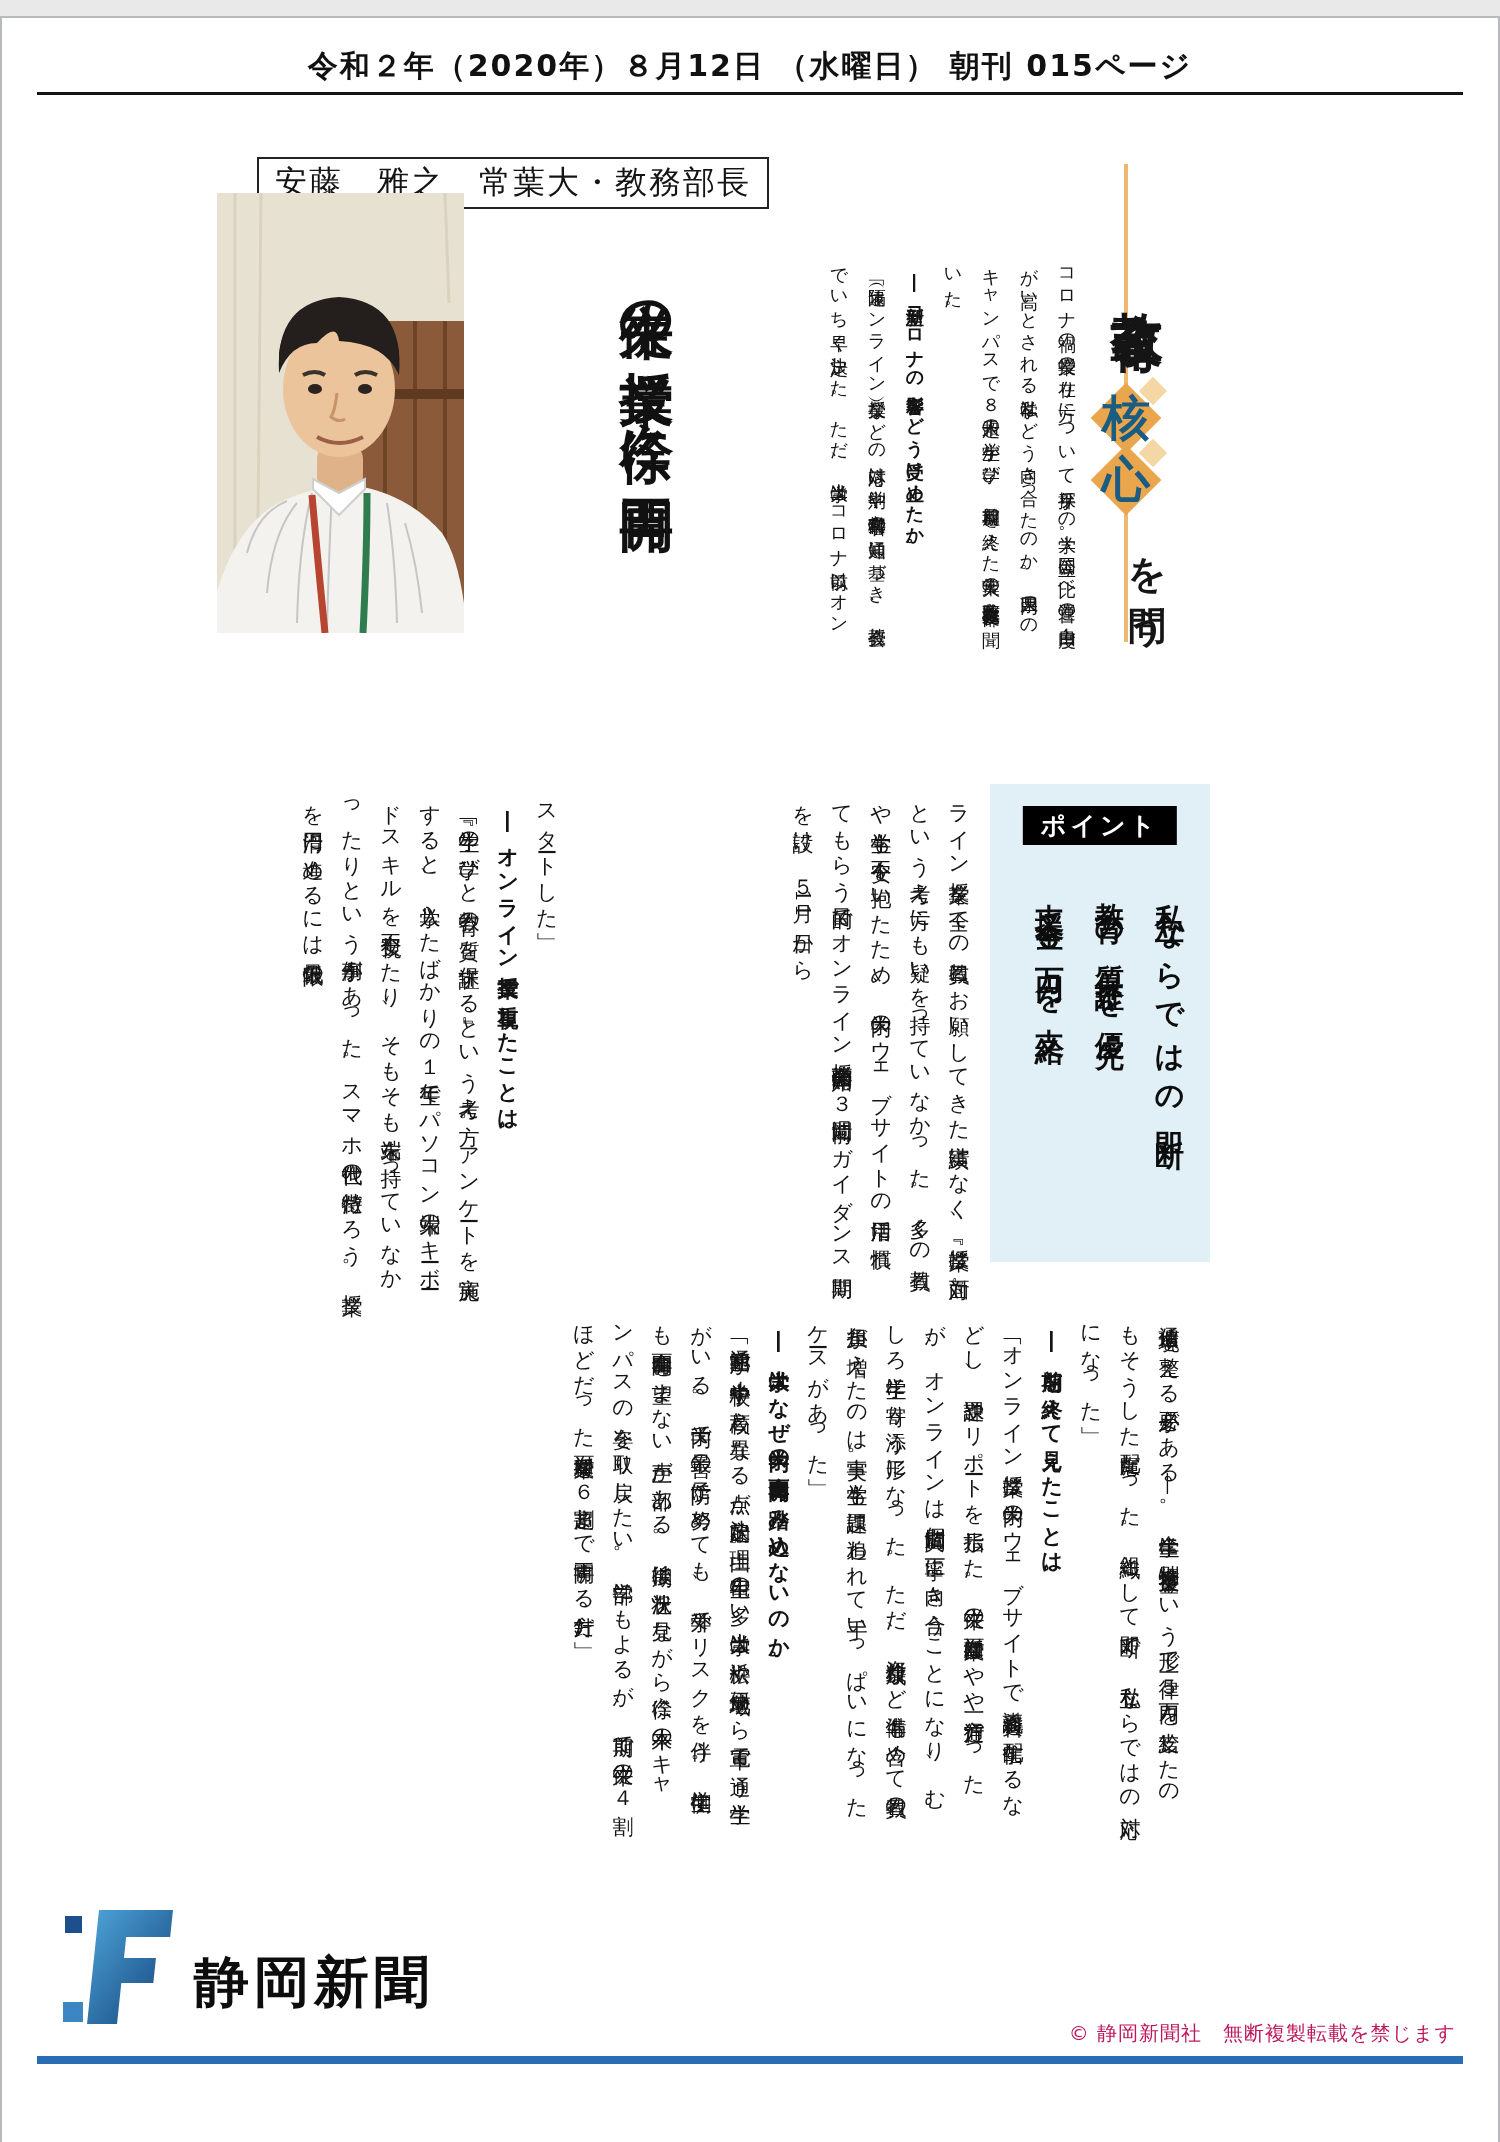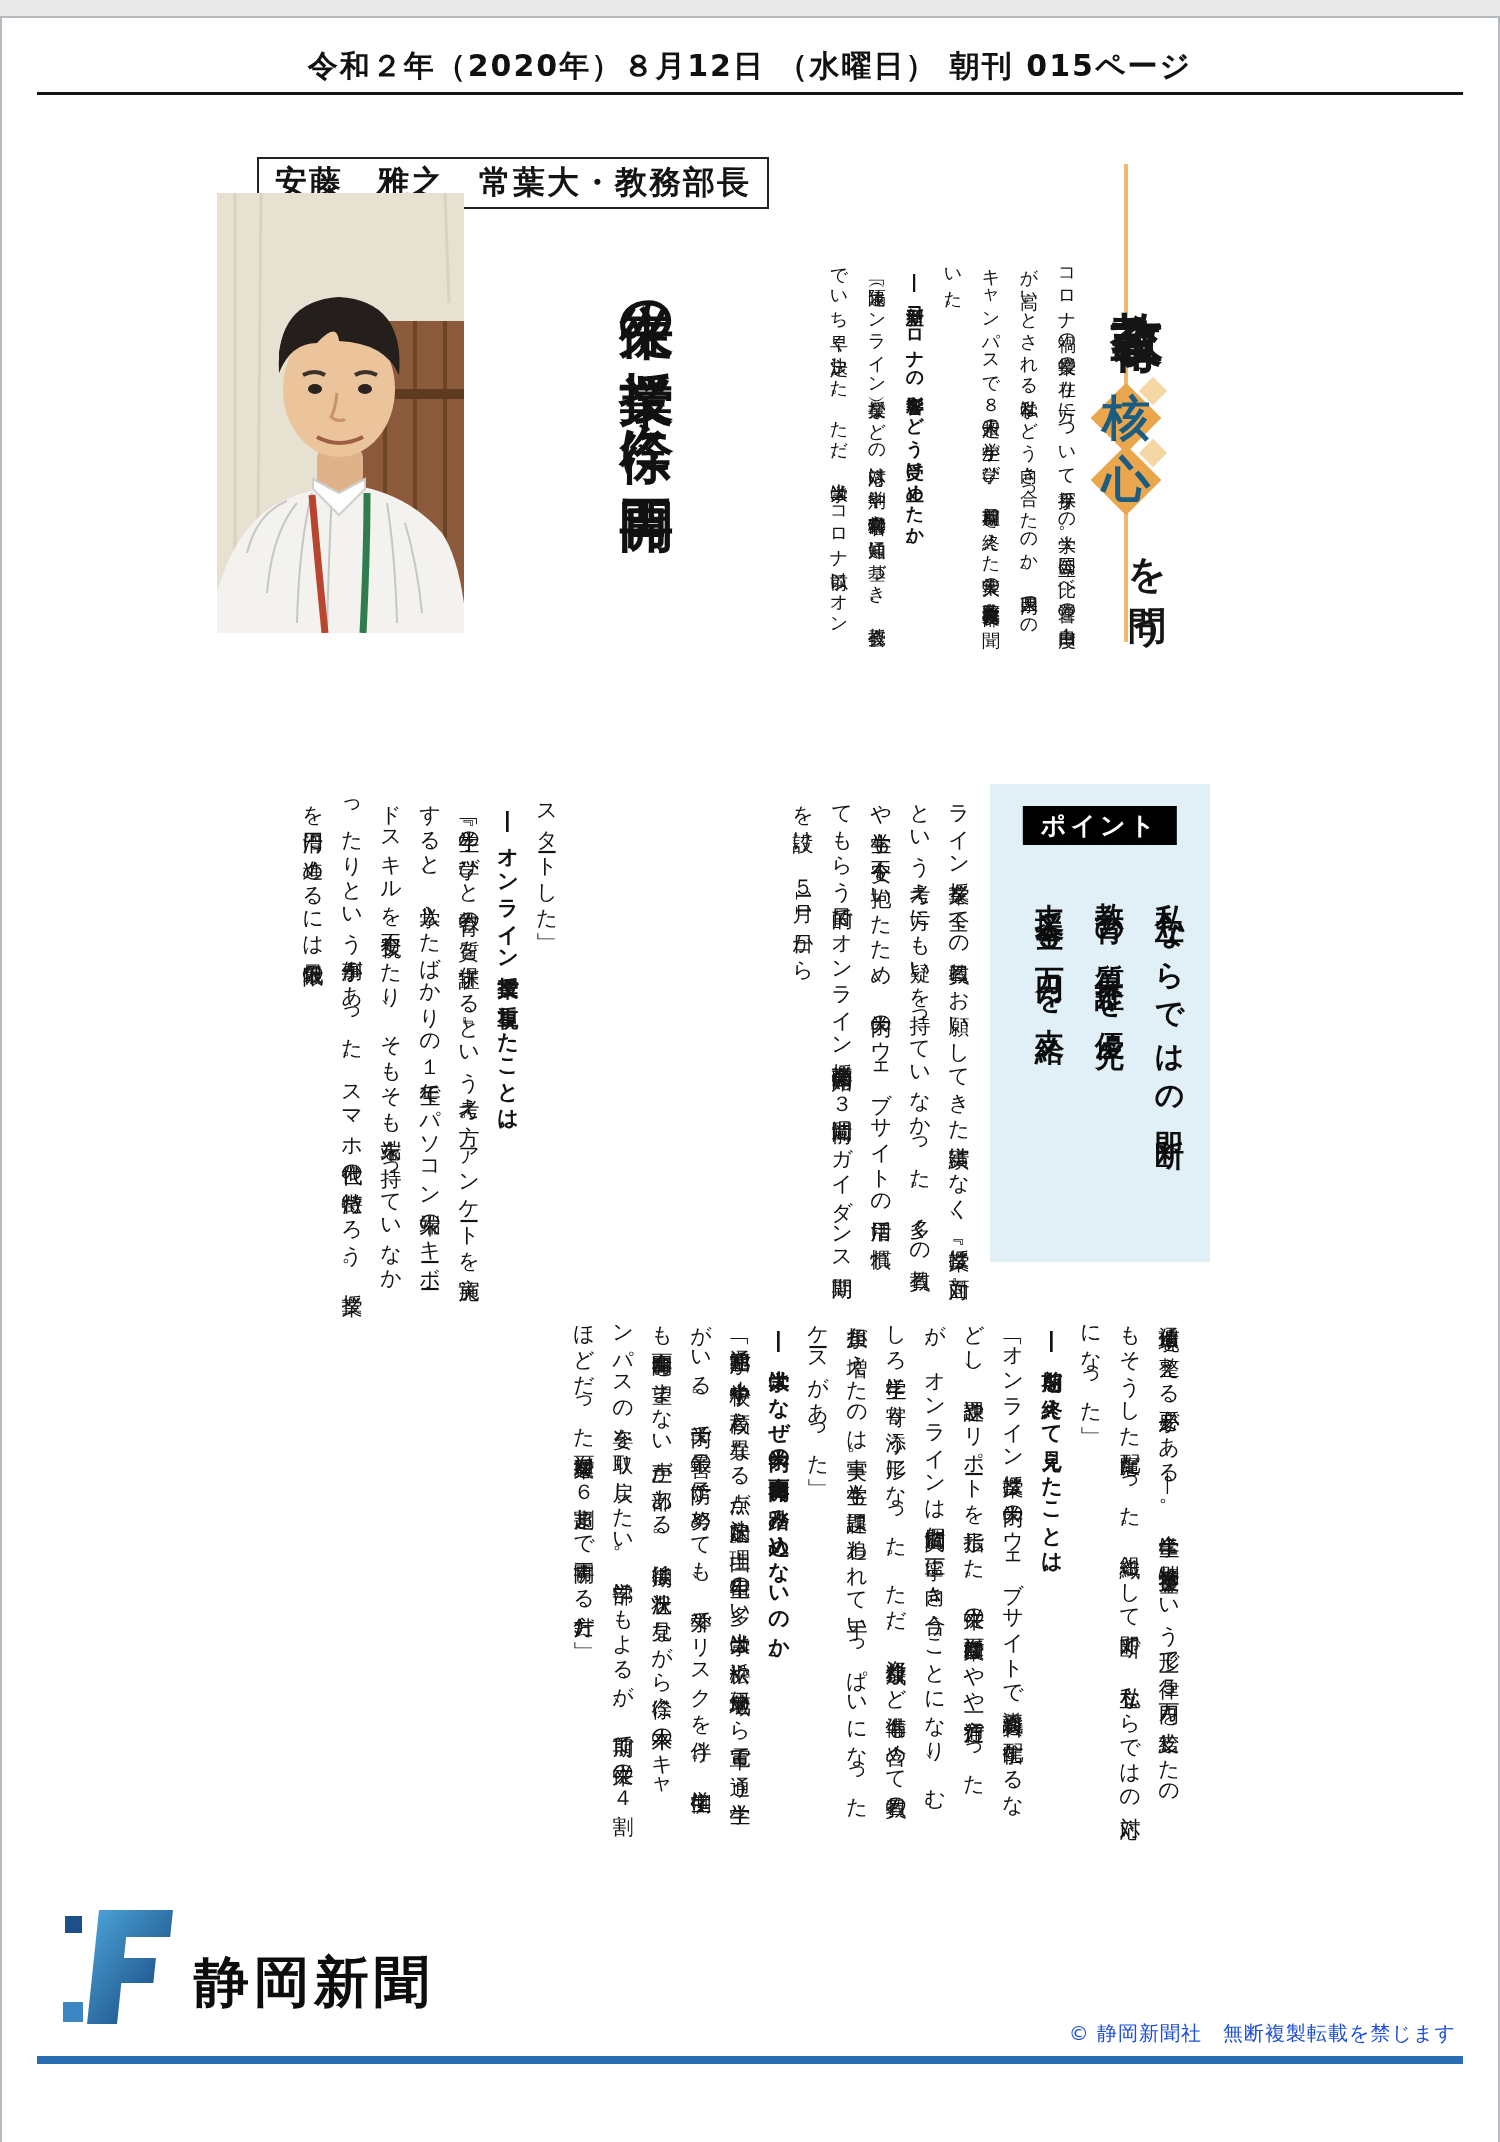--- a/index.html
+++ b/index.html
@@ -11,21 +11,21 @@
   
   .date-line{
     position:absolute;top:28px;left:0;width:100%;text-align:center;
     font-family:"DejaVu Sans","Liberation Sans",sans-serif;
     font-size:30px;font-weight:600;letter-spacing:2px;color:#111;
   }
   .header-rule{position:absolute;top:74px;left:35px;right:35px;height:3px;background:#151515;}
   .kicker-box{
     position:absolute;top:139px;left:255px;width:512px;height:52px;
     border:2px solid #222;box-sizing:border-box;display:flex;align-items:center;justify-content:center;
-    font-family:"DejaVu Sans","Liberation Sans",sans-serif;font-size:32px;font-weight:700;letter-spacing:2px;
+    font-family:"DejaVu Sans","Liberation Sans",sans-serif;font-size:32px;font-weight:400;letter-spacing:2px;
   }
   
   .series{position:absolute;top:146px;left:1078px;width:92px;height:478px;}
   .series-line{position:absolute;top:0;bottom:0;left:50%;width:4px;margin-left:-2px;background:var(--accent-orange,#e9a64c);opacity:.8;}
   .series-top,.series-bottom{
     position:relative;writing-mode:vertical-rl;text-orientation:mixed;margin:0 auto;
     font-weight:700;color:#151515;text-align:center;width:100%;
   }
   .series-top{font-size:52px;letter-spacing:2px;height:222px;}
   .series-bottom{font-size:38px;letter-spacing:4px;height:126px;margin-top:4px;}
@@ -83,21 +83,21 @@
     font-size:29px;font-weight:700;line-height:60px;letter-spacing:9px;color:#0d0d0d;
   }
   
   .logo-icon{position:absolute;top:1892px;left:55px;}
   .logo-text{
     position:absolute;top:1928px;left:192px;
     font-size:55px;font-weight:700;letter-spacing:5px;color:#0d0d0d;text-align:center;
   }
   .copyright{
     position:absolute;top:2002px;right:42px;
-    font-family:"DejaVu Sans","Liberation Sans",sans-serif;font-size:20px;color:#1d4ed8;letter-spacing:1px;
+    font-family:"DejaVu Sans","Liberation Sans",sans-serif;font-size:20px;color:#be185d;letter-spacing:1px;
   }
   .footer-rule{position:absolute;top:2038px;left:35px;right:35px;height:8px;background:var(--footer-line,#2b6db3);}
 </style>
 </head>
 <body>
 
 <div class="page">
 
   <div class="date-line">令和２年（2020年）８月12日 （水曜日） 朝刊 015ページ</div>
   <div class="header-rule"></div>

